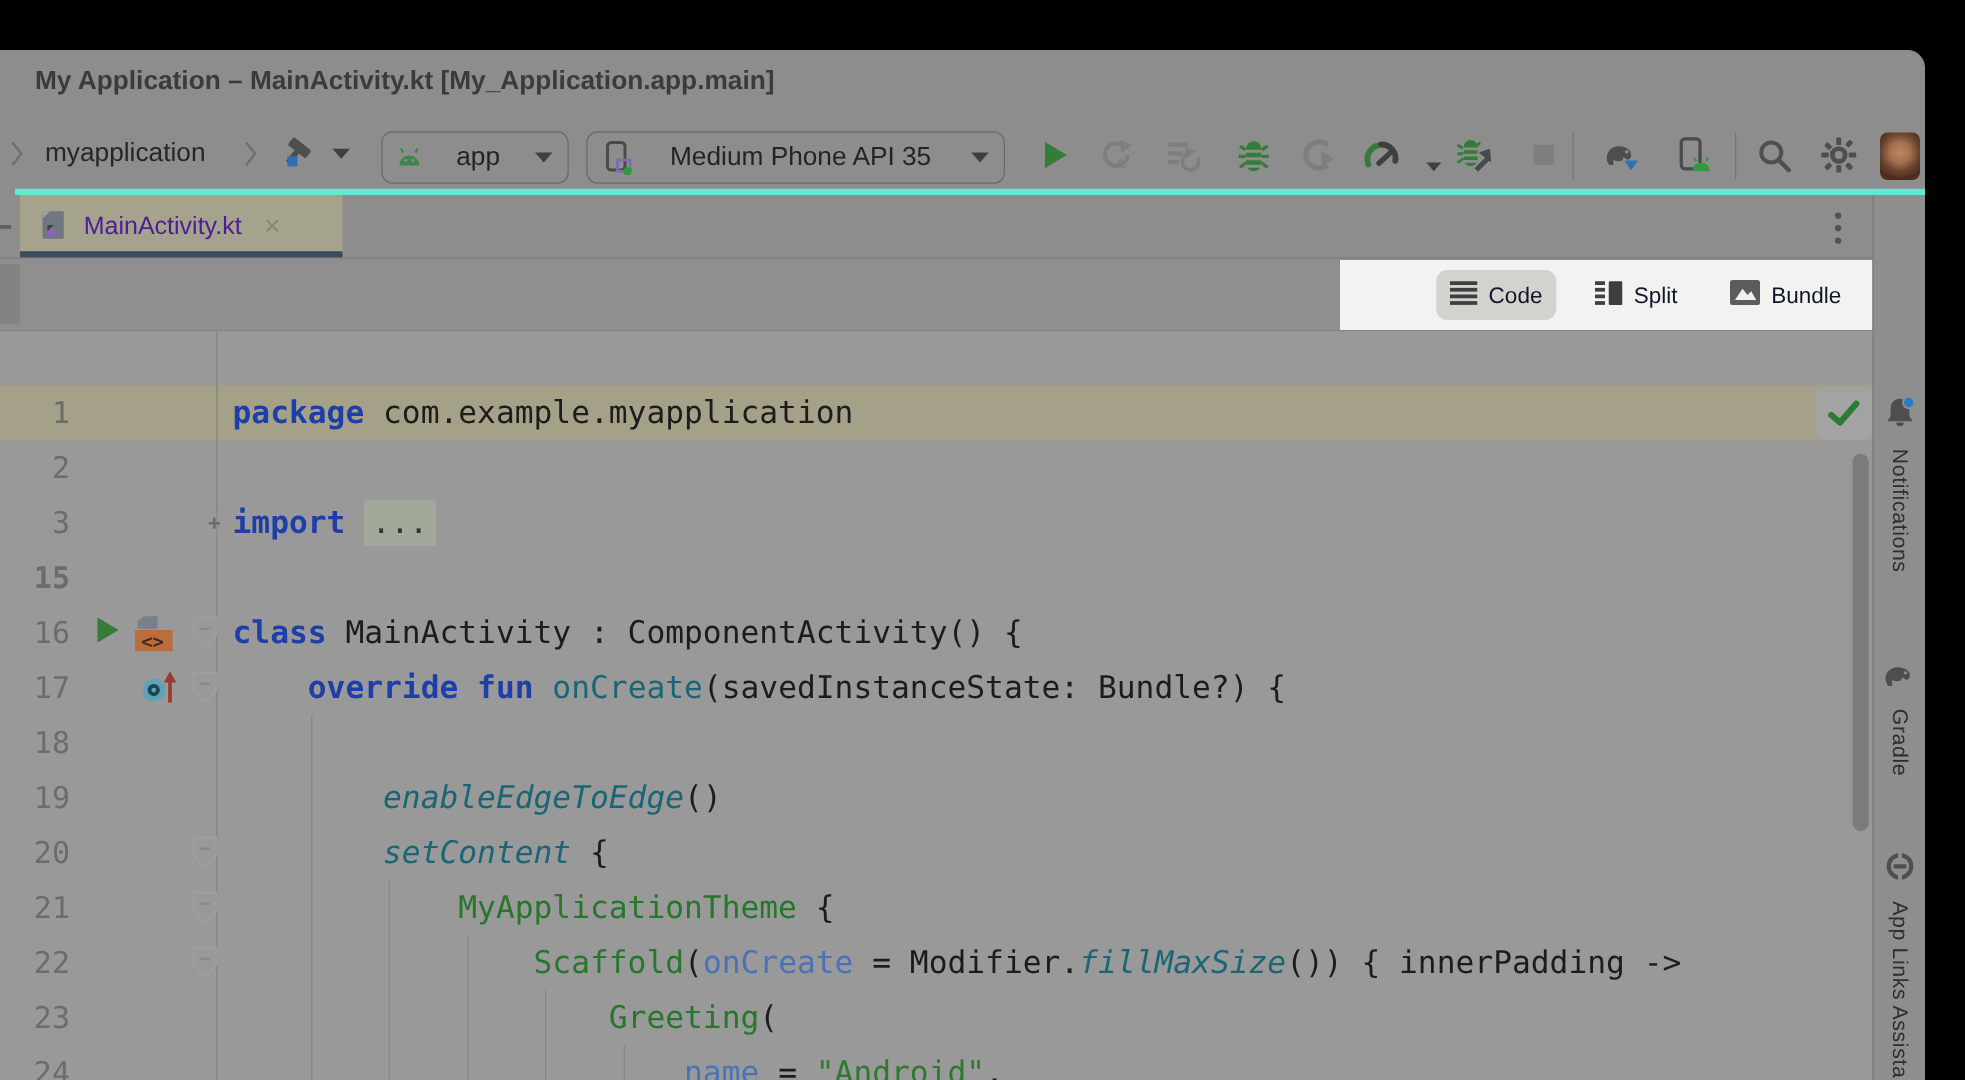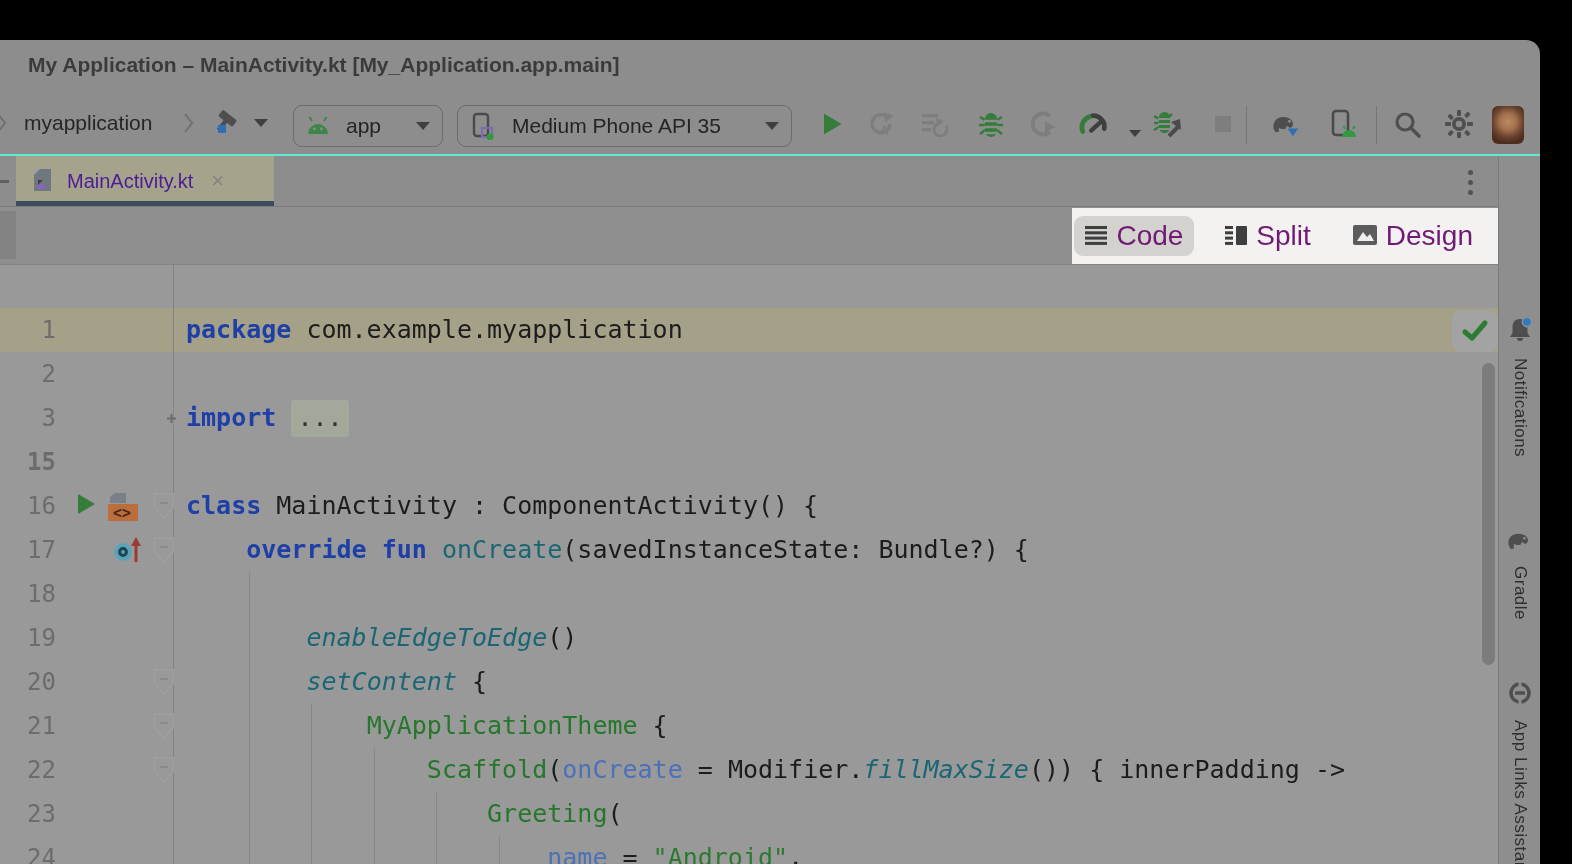--- a/index.html
+++ b/index.html
@@ -3,25 +3,25 @@
 <meta charset="utf-8">
 <style>
   html,body{margin:0;padding:0;background:#000;width:1572px;height:864px;overflow:hidden;
     font-family:"Liberation Sans",sans-serif;-webkit-font-smoothing:antialiased;}
   #window{position:absolute;left:0;top:40px;width:1540px;height:824px;background:var(--chrome);
     border-radius:0 14px 0 0;overflow:hidden;}
   
   #titlebar{position:absolute;left:0;top:0;width:100%;height:50px;}
   #titlebar .title{position:absolute;left:28px;top:0;line-height:50px;font-size:21px;font-weight:bold;color:#3b3b3b;}
   
-  #toolbar{position:absolute;left:0;top:50px;width:100%;height:66px;border-bottom:2px solid #5eead4;box-sizing:border-box;}
+  #toolbar{position:absolute;left:12px;top:50px;width:100%;height:66px;border-bottom:5px solid #5eead4;box-sizing:border-box;}
   .crumb-chevron{position:absolute;top:22px;width:12px;height:22px;}
   #toolbar .crumb{position:absolute;left:24px;top:0;line-height:66px;font-size:21px;color:#262626;}
   .combo{position:absolute;top:15px;height:42px;border:1.5px solid #6b6b6b;border-radius:9px;
-    display:flex;align-items:center;box-sizing:border-box;padding:0 12px;gap:16px;}
+    display:flex;align-items:center;box-sizing:border-box;padding:0 12px;gap:28px;}
   .combo .lbl{font-size:21px;color:#242424;}
   .caret-down{width:0;height:0;border-left:7px solid transparent;border-right:7px solid transparent;border-top:8px solid #3f3f3f;}
   .tb-ico{position:absolute;top:19px;width:30px;height:30px;display:flex;align-items:center;justify-content:center;}
   .tb-div{position:absolute;top:16px;width:1px;height:38px;background:#767676;}
   #avatar{position:absolute;top:16px;width:32px;height:38px;border-radius:6px;
     background:radial-gradient(circle at 50% 42%, #b98a64 0%, #a3714d 30%, #6b4430 55%, #4a2c1e 78%, #5e3726 100%);}
   
   #tabbar{position:absolute;left:0;top:116px;width:100%;height:51px;border-bottom:1px solid #7c7c7c;box-sizing:border-box;}
   #tab-main{position:absolute;left:16px;top:0;height:50px;width:258px;background:var(--tab);
     display:flex;align-items:center;padding:0 14px;box-sizing:border-box;gap:12px;}
@@ -29,21 +29,21 @@
   #tab-main .lbl{font-size:20px;color:#4c1d95;}
   #tab-main .close{font-size:22px;color:#848484;line-height:20px;margin-left:6px;}
   #tab-more{position:absolute;right:60px;top:8px;width:20px;height:36px;display:flex;flex-direction:column;align-items:center;justify-content:center;gap:5px;}
   #tab-more i{width:5px;height:5px;border-radius:50%;background:#525252;}
   #tab-strip-dash{position:absolute;left:0;top:24px;width:9px;height:3px;background:#606060;}
   
   #edhead{position:absolute;left:0;top:167px;width:100%;height:58px;background:#8f8f8f;border-bottom:1px solid #848484;box-sizing:border-box;}
   #edhead .leftblock{position:absolute;left:0;top:4px;width:16px;height:48px;background:#838383;}
   #viewmodes{position:absolute;left:1072px;top:168px;width:426px;height:56px;background:var(--panel);
     display:flex;align-items:center;justify-content:flex-end;gap:20px;padding-right:14px;box-sizing:border-box;}
-  .vm-btn{display:flex;align-items:center;gap:9px;height:40px;padding:0 11px;border-radius:9px;font-size:28px;color:#701a75;}
+  .vm-btn{display:flex;align-items:center;gap:9px;height:40px;padding:0 11px;border-radius:9px;font-size:18px;color:#0f172a;}
   .vm-btn.sel{background:var(--pill);}
   
   #editor{position:absolute;left:0;top:225px;width:1498px;height:599px;background:var(--edbg);overflow:hidden;}
   #caretband{position:absolute;left:0;top:43px;width:100%;height:44px;background:var(--caret);}
   #gutterline{position:absolute;left:173px;top:0;width:1px;height:100%;background:#828282;}
   .row{position:absolute;left:0;width:100%;height:44px;}
   .row .num{position:absolute;left:0;top:0;width:56px;text-align:right;font-family:"DejaVu Sans Mono",monospace;
     font-size:24px;line-height:44px;color:#6c6c6c;}
   .row .code{position:absolute;left:186px;top:0;white-space:pre;font-family:"DejaVu Sans Mono",monospace;
     font-size:25px;line-height:44px;}
@@ -289,21 +289,21 @@
               <rect x="11" y="1" width="11" height="19" rx="1"></rect>
             </g>
           </svg></span>
         <span>Split</span>
       </div>
       <div class="vm-btn">
         <span><svg width="24" height="20" viewBox="0 0 24 20">
             <rect width="24" height="20" rx="2" fill="#5c5c5c"></rect>
             <polygon points="4,16 10,7 14,12 17,9 21,16" fill="#f0f0ef"></polygon>
           </svg></span>
-        <span>Design</span>
+        <span>Bundle</span>
       </div>
     </div>
 
   <div id="editor">
     <div id="caretband"></div>
     <div id="gutterline"></div>
     <div id="rows">
         <div class="row" style="top: 43px;">
           <div class="num">1</div>
           <span class="code"><span class="tk-kw">package</span><span class="tk-pl"> com.example.myapplication</span></span>

